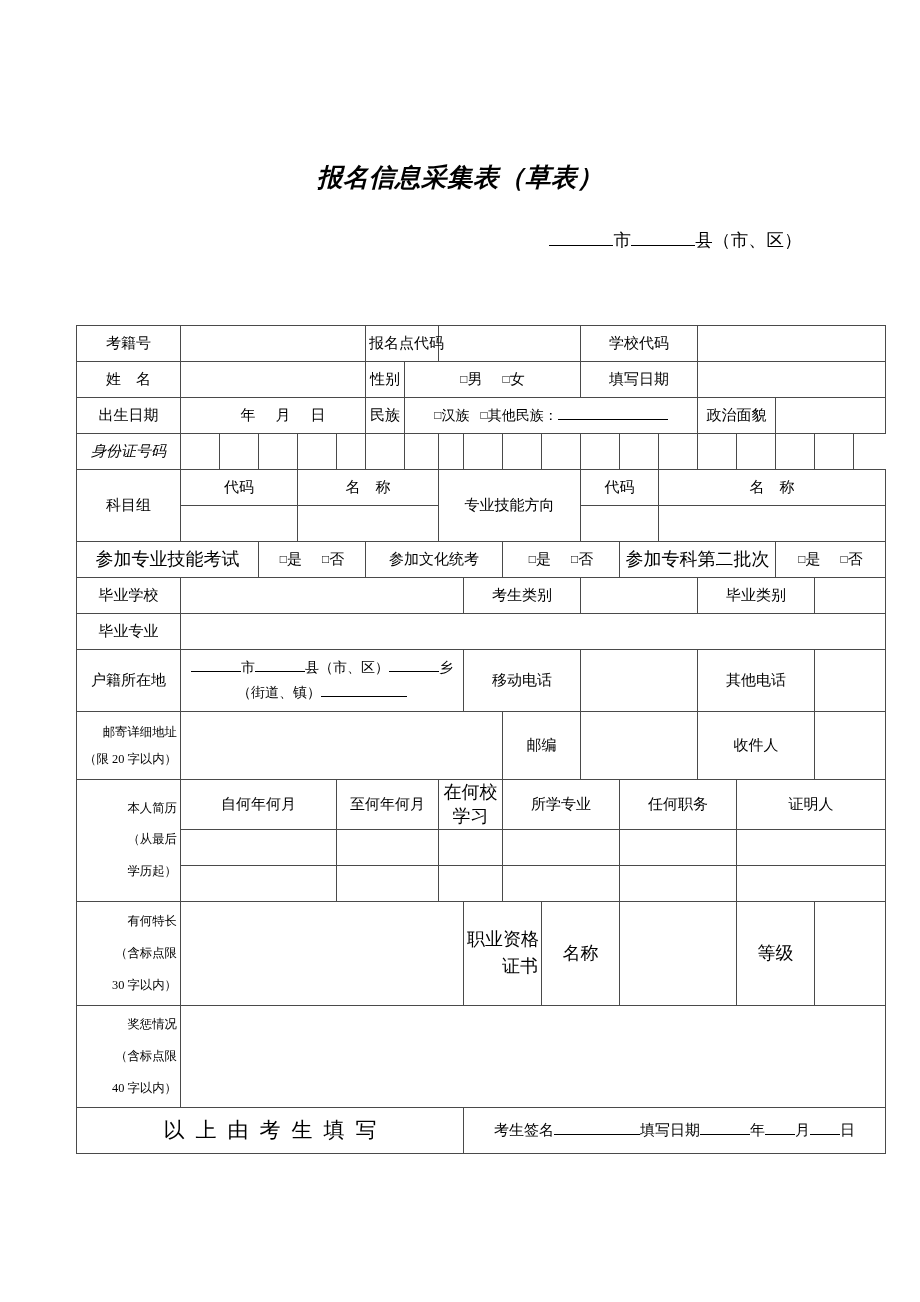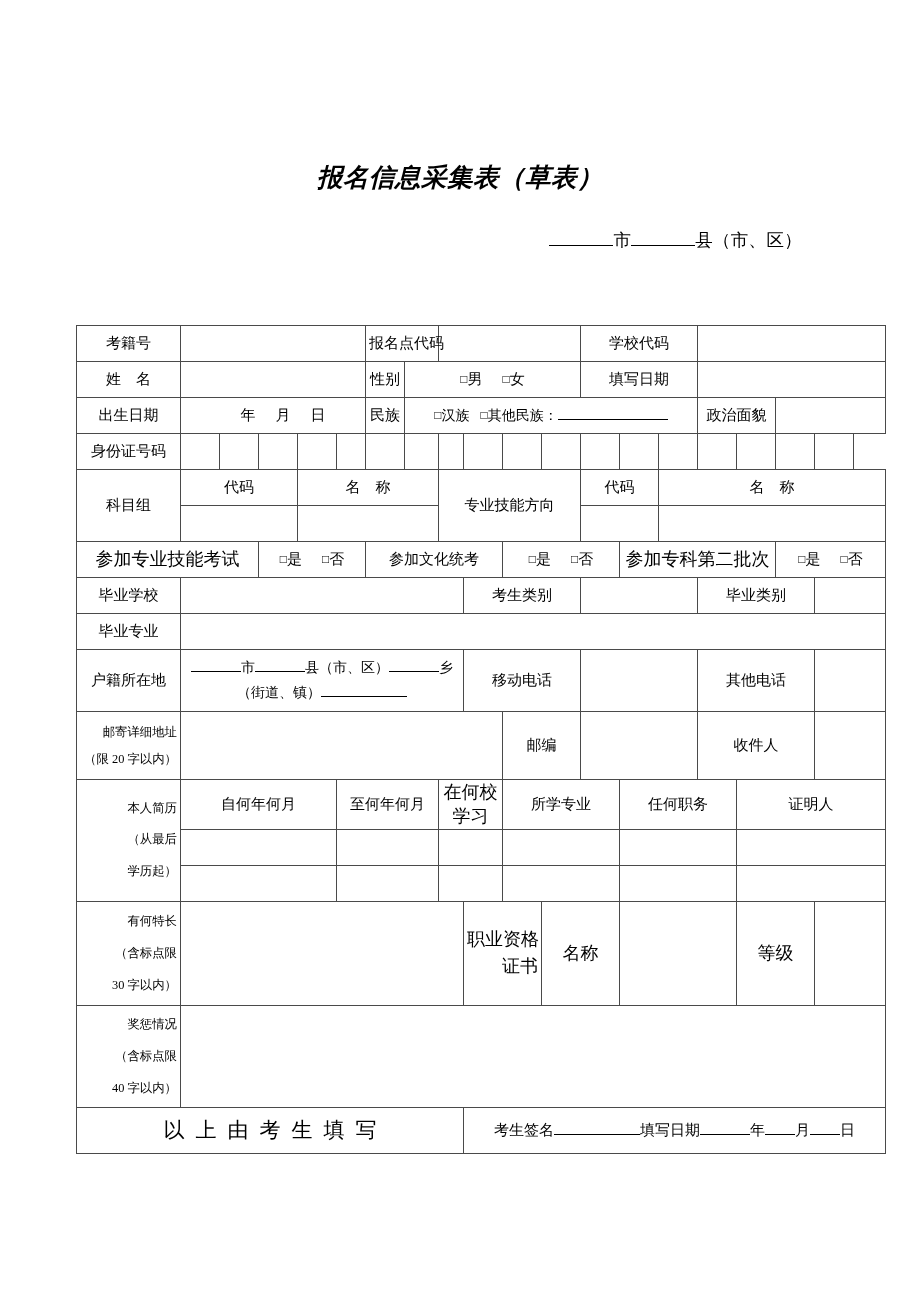--- a/index.html
+++ b/index.html
@@ -84,21 +84,21 @@
   td.tall  { height: 44px; }
   td.pad-left { text-align: left; padding-left: 6px; }
   .sp { display: inline-block; width: 20px; }
   .sp-sm { display: inline-block; width: 11px; }
   .chk { font-size: 12px; vertical-align: 1px; }
   .small { font-size: 18px; }
   .smaller { font-size: 12.4px; }
   .stack { display: block; text-align: right; }
 
   
-  td.idcell { height: 30px; }
+  td.idcell { height: 30px; font-style: italic; }
 
   
   td.sig-left {
     font-size: 21px;
     letter-spacing: 11px;
     text-indent: 11px;
     font-family: "Liberation Sans", "DejaVu Sans", sans-serif;
   }
   td.sig-right {
     text-align: left;

